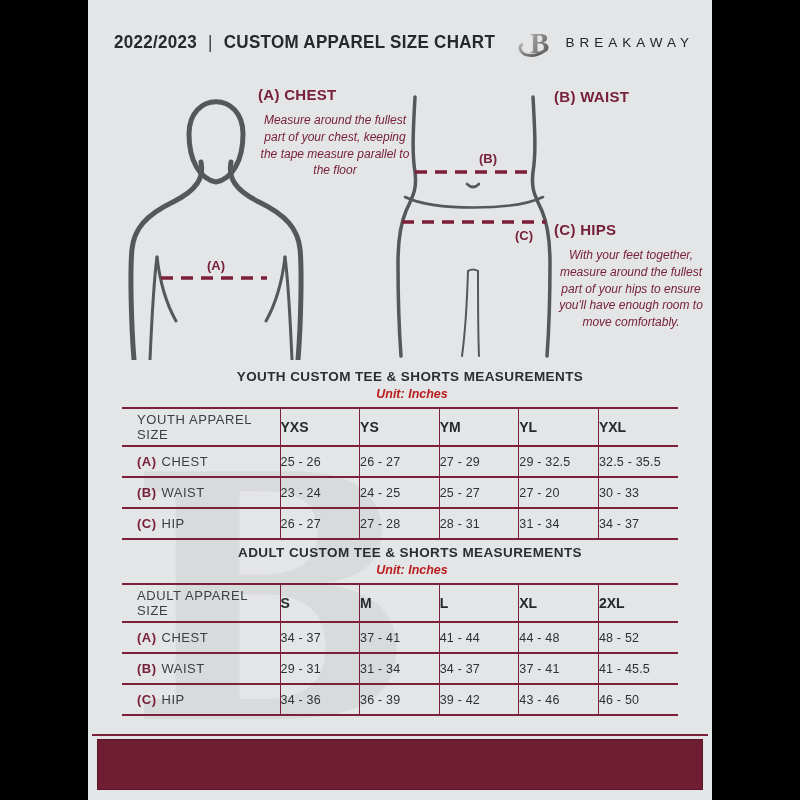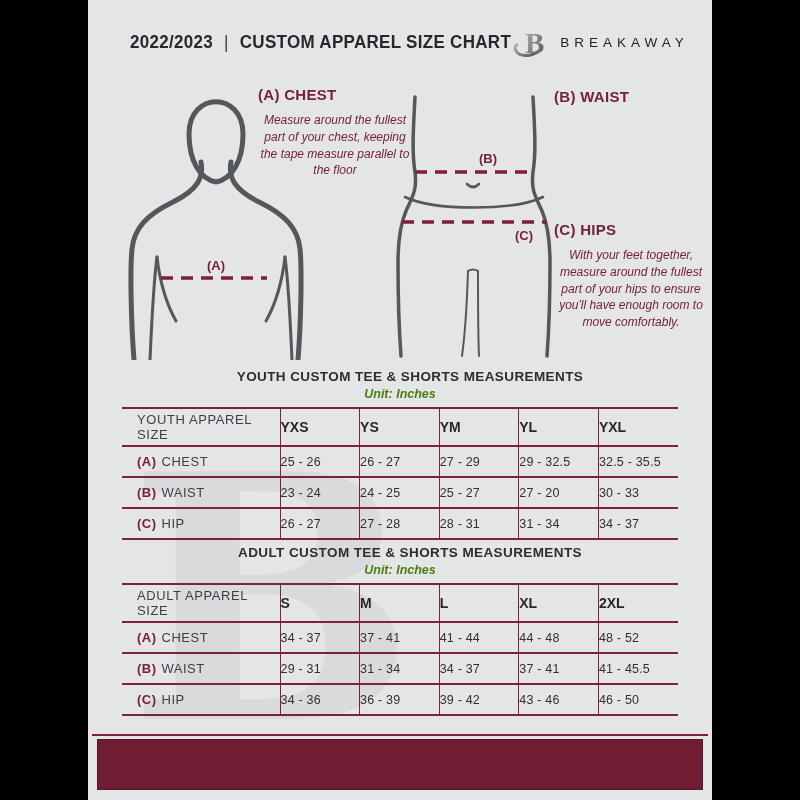--- a/index.html
+++ b/index.html
@@ -20,21 +20,21 @@
   .black-bar.right{left:712px;width:88px;}
   .page{position:absolute;left:88px;top:0;width:624px;height:800px;background:var(--bg);}
 
   
   .watermark{position:absolute;left:40px;top:430px;font-family:"DejaVu Serif",serif;
              font-weight:bold;font-size:340px;line-height:1;color:#d9dadc;z-index:0;
              user-select:none;}
 
   
   .masthead{position:absolute;left:26px;right:18px;top:24px;height:36px;display:flex;
-            align-items:center;justify-content:flex-start;z-index:2;margin-left:16px;}
+            align-items:center;justify-content:space-between;z-index:2;}
   .mast-left{display:inline-block;transform:scaleY(1.12);transform-origin:left center;
              font-weight:700;font-size:17px;color:#26282b;letter-spacing:.3px;white-space:nowrap;}
   .mast-left .sep{margin:0 11px;font-weight:400;color:#3a3d40;}
   .mast-right{display:flex;align-items:center;gap:9px;}
   .brand{font-weight:400;font-size:13.5px;letter-spacing:5px;color:#232527;}
 
   
   .inst{position:absolute;width:154px;z-index:2;}
   .inst h3{font-size:15px;font-weight:700;color:var(--maroon);letter-spacing:.3px;margin-bottom:9px;}
   .inst p{font-size:12px;font-style:italic;font-weight:400;color:var(--maroon);line-height:1.4;text-align:center;}
@@ -42,22 +42,22 @@
   .inst-b{left:466px;top:88px;}
   .inst-c{left:466px;top:221px;}
 
   .fig{position:absolute;z-index:1;}
   .fig1{left:40px;top:82px;}
   .fig2{left:300px;top:93px;}
 
   
   .sec-title{position:absolute;left:0;width:100%;text-align:center;font-weight:700;
              font-size:13.5px;color:#2b2e30;letter-spacing:.4px;z-index:2;padding-left:20px;}
-  .sec-unit{position:absolute;left:0;width:100%;text-align:center;font-style:italic;
-            font-weight:700;font-size:12.5px;color:#4d7c0f;z-index:2;}
+  .sec-unit{position:absolute;left:12px;width:100%;text-align:center;font-style:italic;
+            font-weight:700;font-size:12.5px;color:#b91c1c;z-index:2;}
   .youth-title{top:369px;} .youth-unit{top:387px;}
   .adult-title{top:545px;} .adult-unit{top:563px;}
 
   
   .size-table{position:absolute;left:34px;width:556px;border-collapse:collapse;
               table-layout:fixed;z-index:2;}
   .youth-table{top:407px;} .adult-table{top:583px;}
   .size-table col.c0{width:158px;}
   .size-table tr{border-bottom:2px solid var(--line);}
   .size-table thead tr{border-top:2px solid var(--line);}

